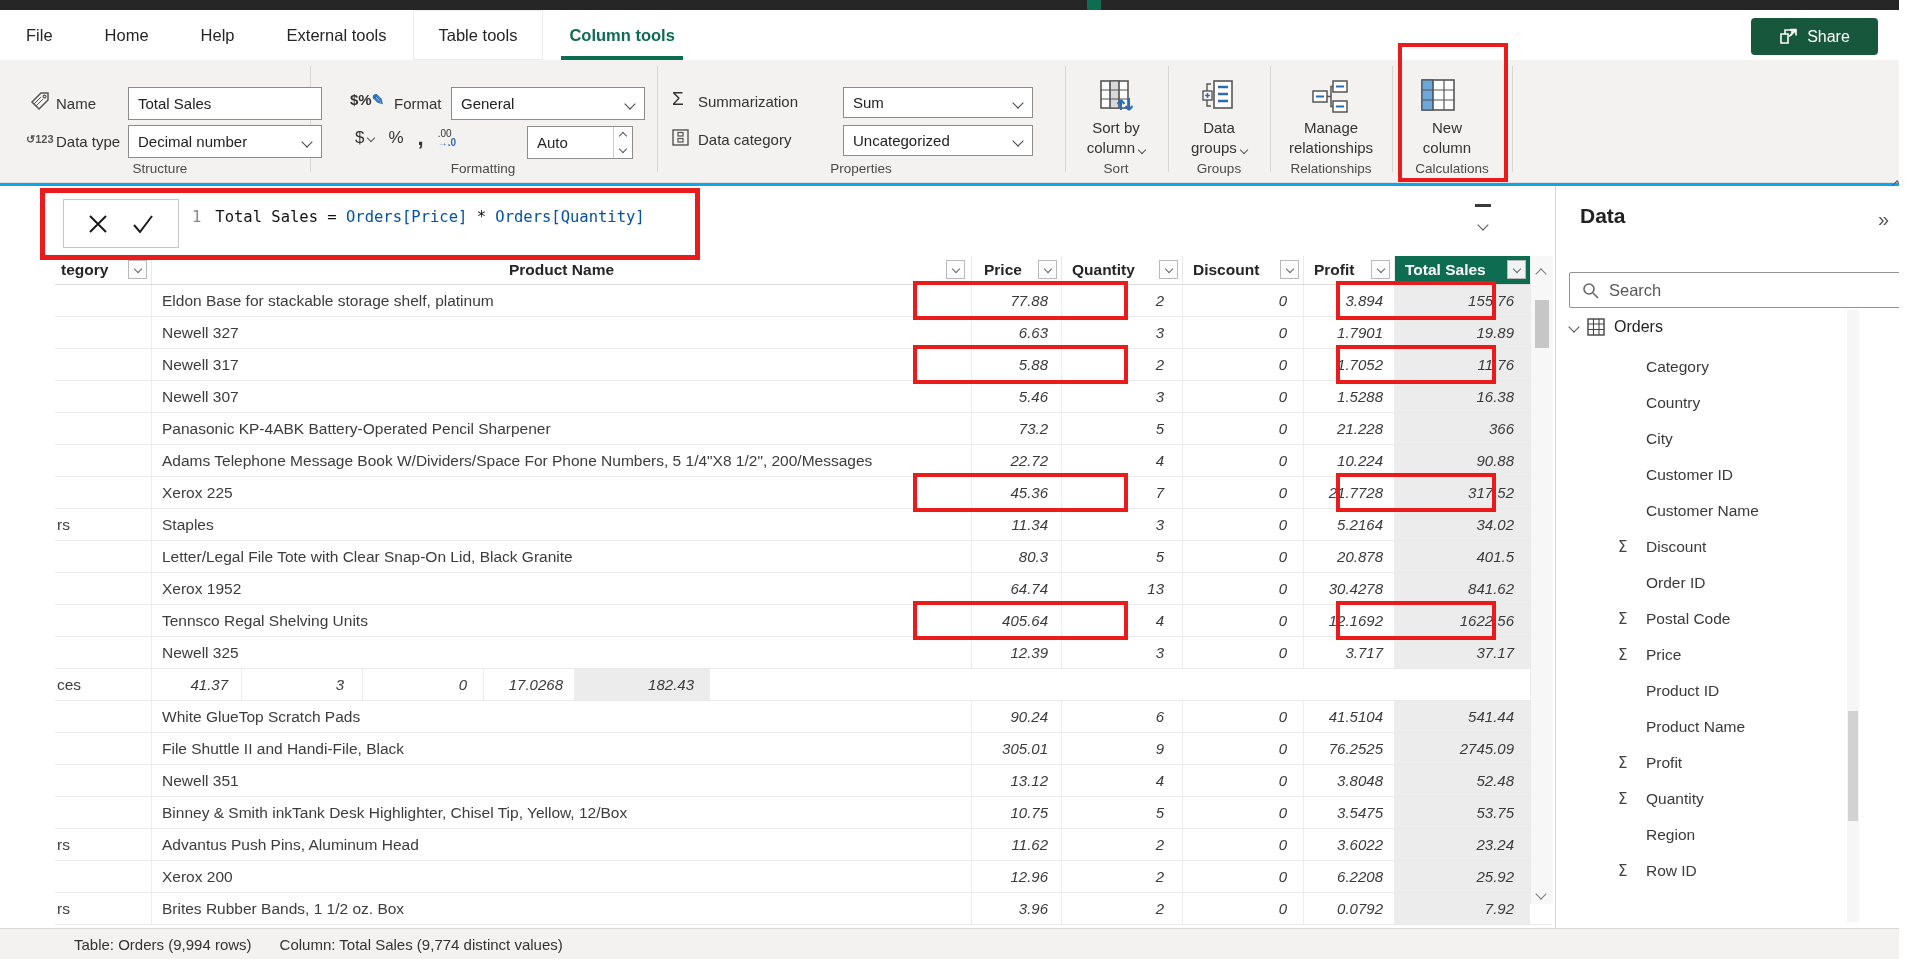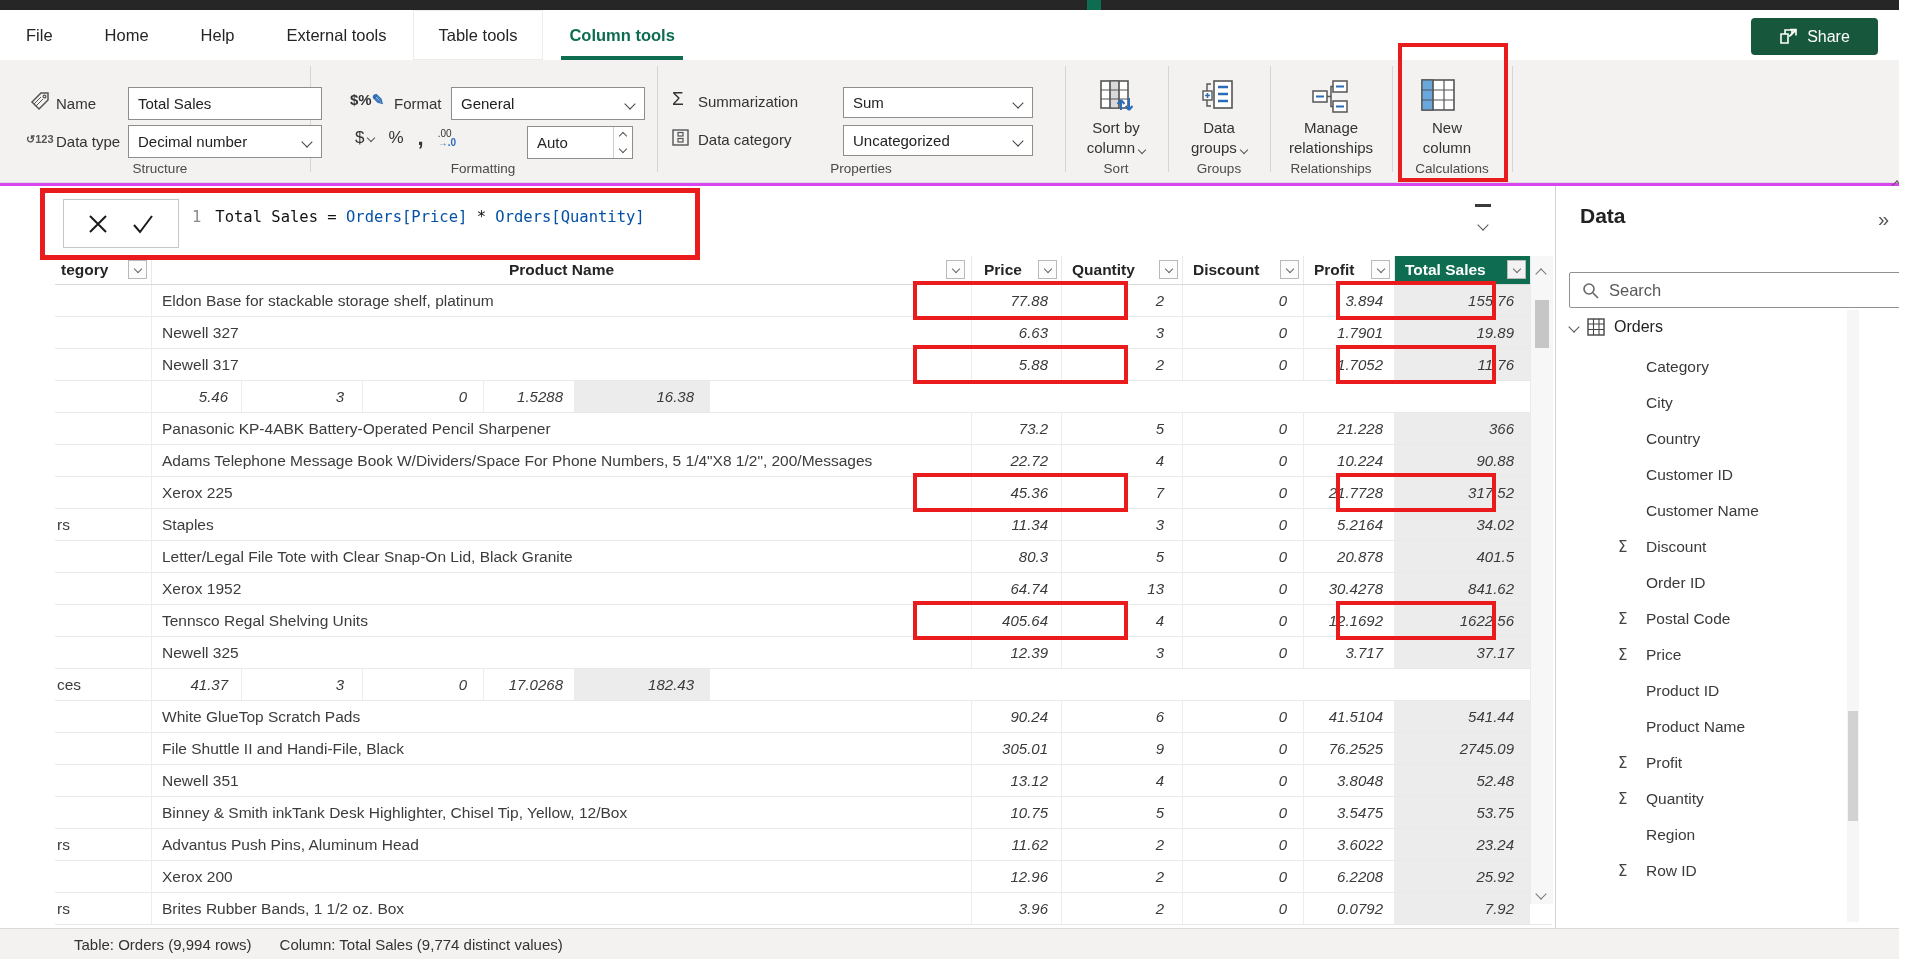--- a/index.html
+++ b/index.html
@@ -1,16 +1,16 @@
 <!DOCTYPE html>
 <html style="--accent: #0E6D50; --share: #17573B; --red: #EA1B1C;"><head>
 <meta charset="utf-8">
 <style>
   html,body{margin:0;padding:0;}
-  .stage{position:relative;width:1899px;height:959px;overflow:hidden;background:#d946ef;
+  .stage{position:relative;width:1899px;height:959px;overflow:hidden;background:#0ea5e9;
          font-family:"Liberation Sans",sans-serif;color:#252525;}
   .abs{position:absolute;}
 
   
   .win-strip{left:0;top:0;width:1917px;height:10px;background:#262626;}
   .win-accent{left:1087px;top:0;width:14px;height:10px;background:var(--accent,#0E6D50);}
   .menubar{left:0;top:10px;width:1917px;height:50px;background:#fff;display:flex;align-items:center;}
   .menu-item{font-size:16.5px;color:#252525;padding:0 26px;height:50px;display:flex;align-items:center;position:relative;cursor:default;}
   .menu-item.whitetab{background:#fff;box-shadow:inset 0 0 0 1px #ececec;}
   .menu-item.active{color:var(--accent,#0E6D50);font-weight:700;}
@@ -395,20 +395,21 @@
           <div class="cell c-name">Newell 317</div>
           <div class="cell c-num c-price">5.88</div>
           <div class="cell c-num c-qty">2</div>
           <div class="cell c-num c-disc">0</div>
           <div class="cell c-num c-profit">1.7052</div>
           <div class="cell c-num c-total">11.76</div>
         </div>
 
         <div class="trow">
           <div class="cell c-cat"></div>
+          <div class="cell c-name">Newell 307</div>
           <div class="cell c-num c-price">5.46</div>
           <div class="cell c-num c-qty">3</div>
           <div class="cell c-num c-disc">0</div>
           <div class="cell c-num c-profit">1.5288</div>
           <div class="cell c-num c-total">16.38</div>
         </div>
 
         <div class="trow">
           <div class="cell c-cat"></div>
           <div class="cell c-name">Panasonic KP-4ABK Battery-Operated Pencil Sharpener</div>
@@ -602,26 +603,26 @@
     </div>
     <div class="fields">
 
         <div class="field-row">
           <span class="sigma" style="visibility: hidden;">Σ</span>
           <span>Category</span>
         </div>
 
         <div class="field-row">
           <span class="sigma" style="visibility: hidden;">Σ</span>
+          <span>Country</span>
+        </div>
+
+        <div class="field-row">
+          <span class="sigma" style="visibility: hidden;">Σ</span>
           <span>City</span>
-        </div>
-
-        <div class="field-row">
-          <span class="sigma" style="visibility: hidden;">Σ</span>
-          <span>Country</span>
         </div>
 
         <div class="field-row">
           <span class="sigma" style="visibility: hidden;">Σ</span>
           <span>Customer ID</span>
         </div>
 
         <div class="field-row">
           <span class="sigma" style="visibility: hidden;">Σ</span>
           <span>Customer Name</span>

